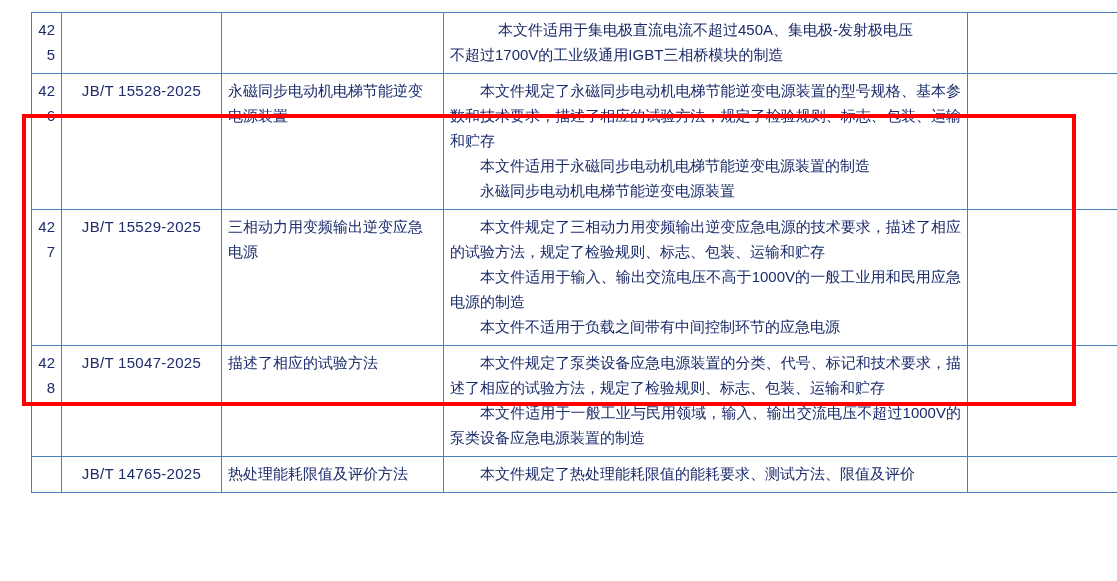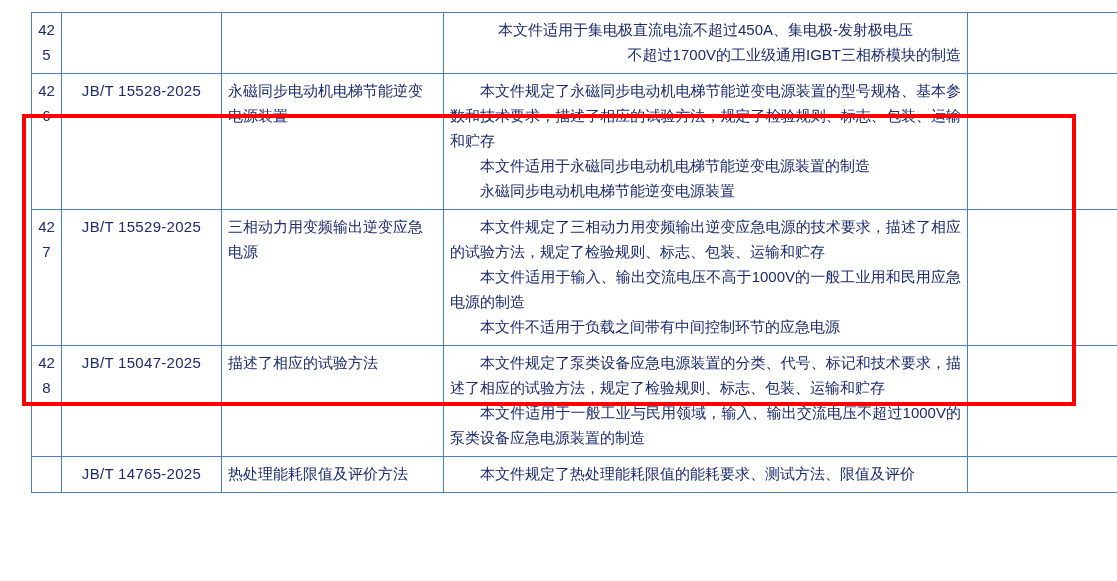--- a/index.html
+++ b/index.html
@@ -38,21 +38,21 @@
     color: #1b2b6b;
     font-family: "Liberation Sans", sans-serif;
   }
   col.c-num { width: 30px; }
   col.c-code { width: 160px; }
   col.c-name { width: 222px; }
   col.c-scope { width: 524px; }
   col.c-last { width: 150px; }
 
   td.num-cell {
-    text-align: center;
+    text-align: right;
     letter-spacing: 0px;
     padding-left: 8px;
     padding-right: 2px;
     word-break: break-all;
   }
   td.code-cell {
     letter-spacing: 0.3px;
     padding-left: 2px;
     text-align: center;
   }
@@ -102,21 +102,21 @@
       <col class="c-last">
     </colgroup>
     <tbody>
 
       <tr>
         <td class="num-cell">425</td>
         <td class="code-cell"></td>
         <td class="name-cell"></td>
         <td class="scope-cell">
           <p class="p" style="text-align:center">本文件适用于集电极直流电流不超过450A、集电极-发射极电压</p>
-          <p class="p" style="text-align:right">不超过1700V的工业级通用IGBT三相桥模块的制造</p>
+          <p class="p" style="text-align:left">不超过1700V的工业级通用IGBT三相桥模块的制造</p>
         </td>
         <td class="last-cell"></td>
       </tr>
 
       <tr>
         <td class="num-cell">426</td>
         <td class="code-cell">JB/T 15528-2025</td>
         <td class="name-cell">永磁同步电动机电梯节能逆变电源装置</td>
         <td class="scope-cell">
           <p class="p indent scope-just">本文件规定了永磁同步电动机电梯节能逆变电源装置的型号规格、基本参数和技术要求，描述了相应的试验方法，规定了检验规则、标志、包装、运输和贮存</p>

